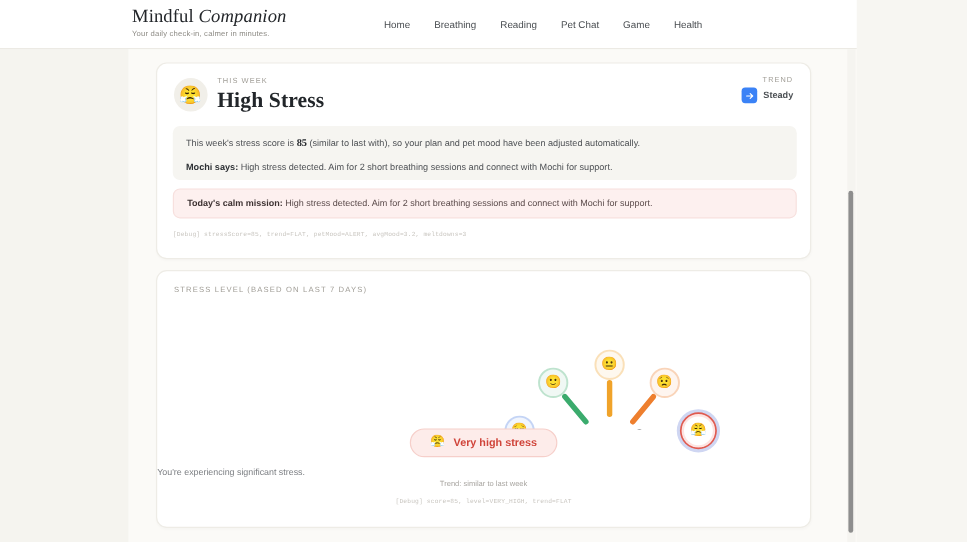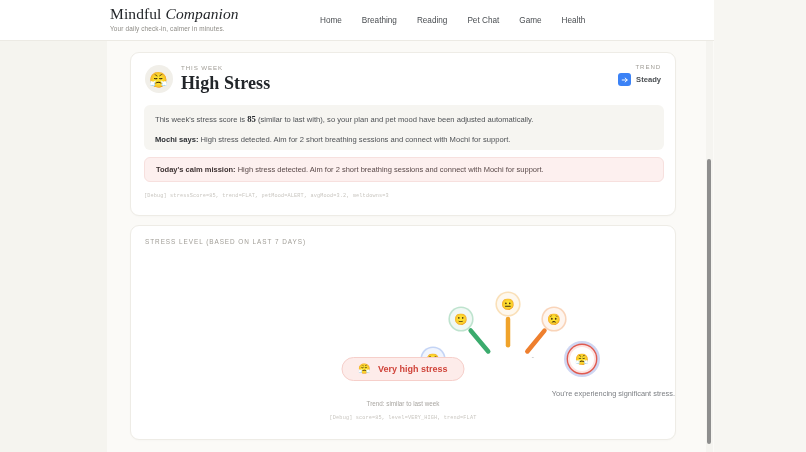--- a/index.html
+++ b/index.html
@@ -169,21 +169,21 @@
     border-radius: 15px;
     padding: 6px 16px;
     display: flex; align-items: center; gap: 7px;
     cursor: pointer; white-space: nowrap;
   }
   .pill-emoji { font-size: 10px; line-height: 1; }
   .pill-text { font-size: 9px; font-weight: bold; color: #d0443a; }
 
   .cap1 {
     position: absolute; left: 0; top: 163px; width: 100%;
-    text-align: right; font-size: 7.4px; color: #7c7f83;
+    text-align: left; font-size: 7.4px; color: #7c7f83;
   }
   .cap2 {
     position: absolute; left: 0; top: 174px; width: 100%;
     text-align: center; font-size: 6.3px; color: #a8a5a0;
   }
   #debug-gauge { left: 0; top: 189px; width: 100%; text-align: center; }
 
   
   .scrollbar-track {
     position: absolute; right: 1px; top: 41px;

